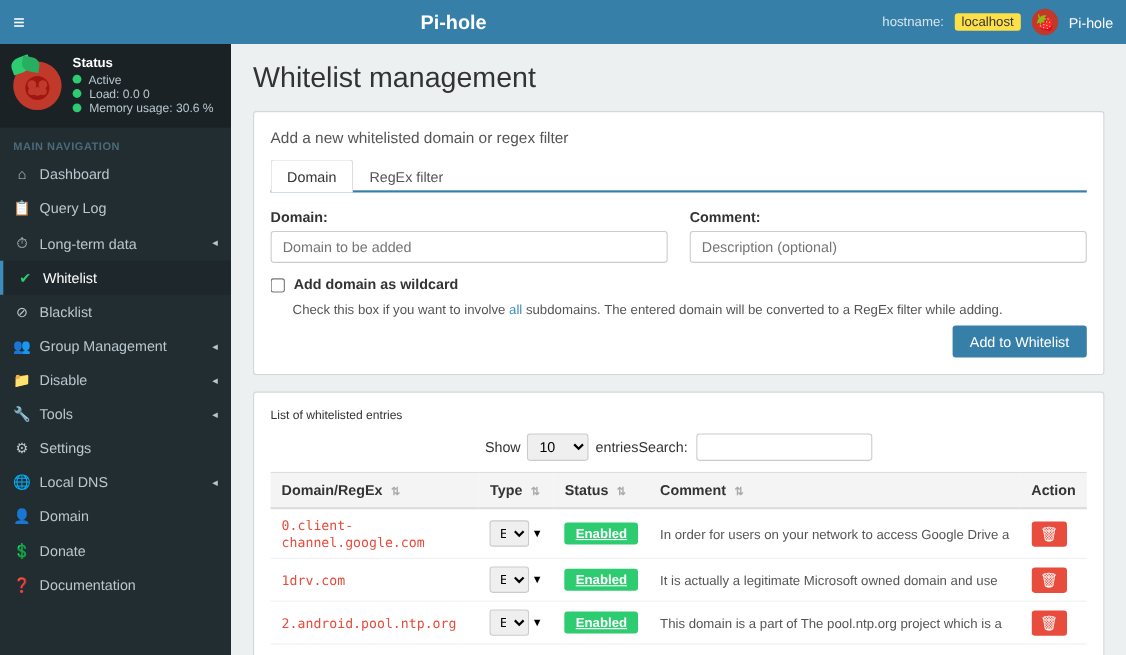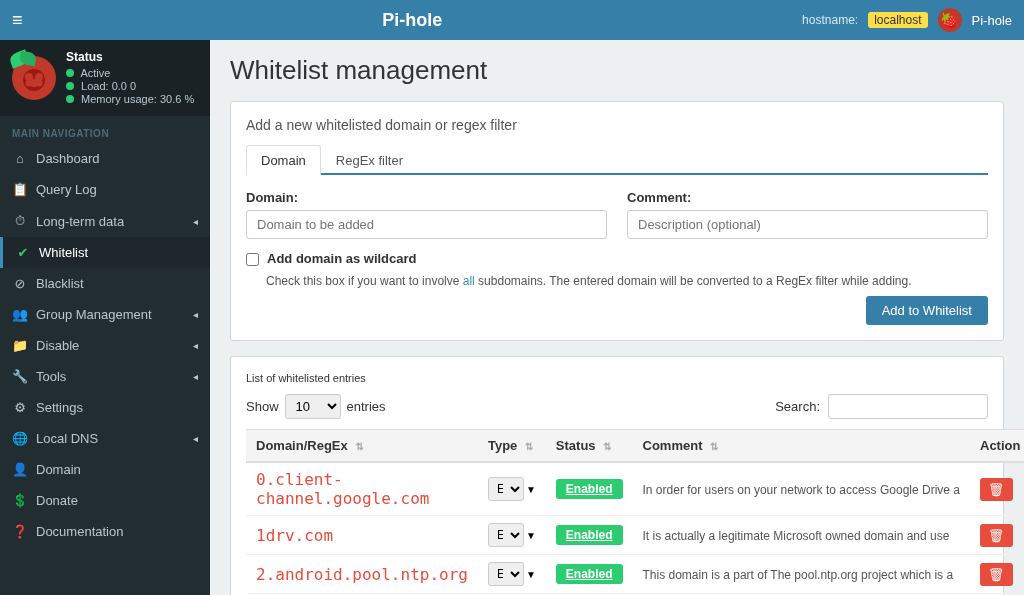--- a/index.html
+++ b/index.html
@@ -201,21 +201,21 @@
       float: right;
       margin-top: 8px;
     }
 
     
     .table-section-title { font-size: 11px; color: #333; margin-bottom: 10px; font-weight: 400; }
 
     .table-controls {
       display: flex;
       align-items: center;
-      justify-content: space-between;
+      justify-content: center;
       margin-bottom: 10px;
     }
     .show-entries { display: flex; align-items: center; gap: 6px; font-size: 13px; color: #333; }
     .entries-select {
       padding: 3px 6px;
       border: 1px solid #ccc;
       border-radius: 3px;
       font-size: 13px;
     }
     .search-section { display: flex; align-items: center; gap: 8px; font-size: 13px; color: #333; }
@@ -239,21 +239,21 @@
       font-weight: 600;
       white-space: nowrap;
     }
     .data-table th .sort-icon { color: #aaa; margin-left: 4px; font-size: 10px; }
     .data-table td {
       padding: 7px 10px;
       border-bottom: 1px solid #f0f0f0;
       vertical-align: middle;
     }
 
-    .domain-link { color: #e74c3c; font-family: monospace; font-size: 16px; text-decoration: none; }
+    .domain-link { color: #e74c3c; font-family: monospace; font-size: 12px; text-decoration: none; }
 
     .type-select-wrapper { display: flex; align-items: center; gap: 2px; }
     .type-select {
       padding: 3px 4px;
       border: 1px solid #ccc;
       border-radius: 3px;
       font-size: 12px;
       width: 36px;
     }
 

